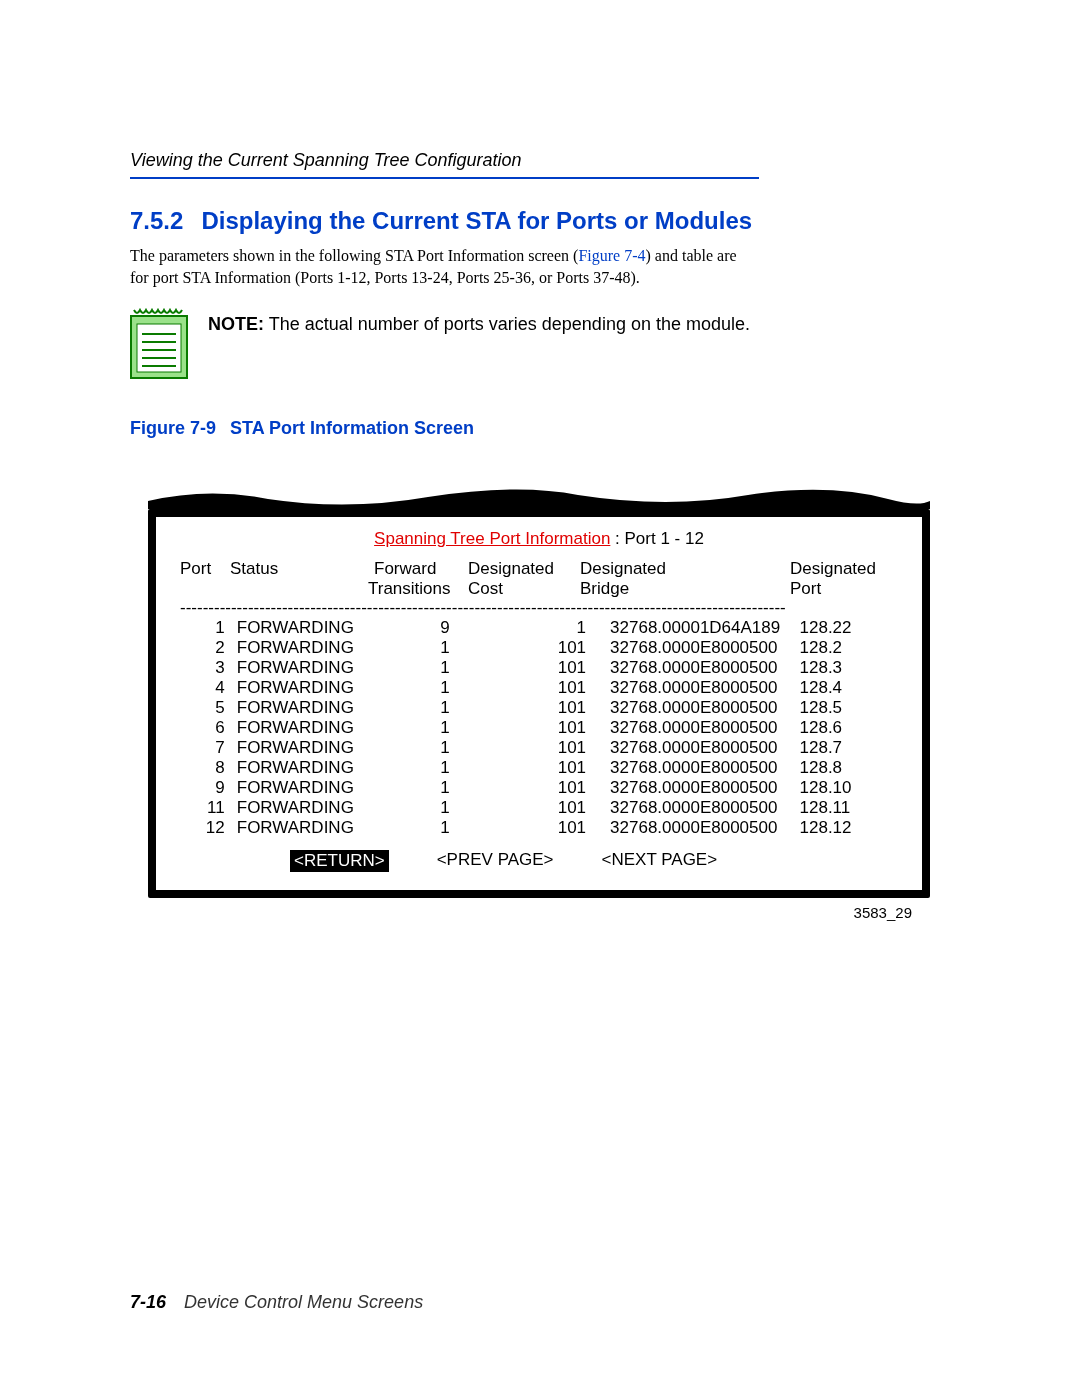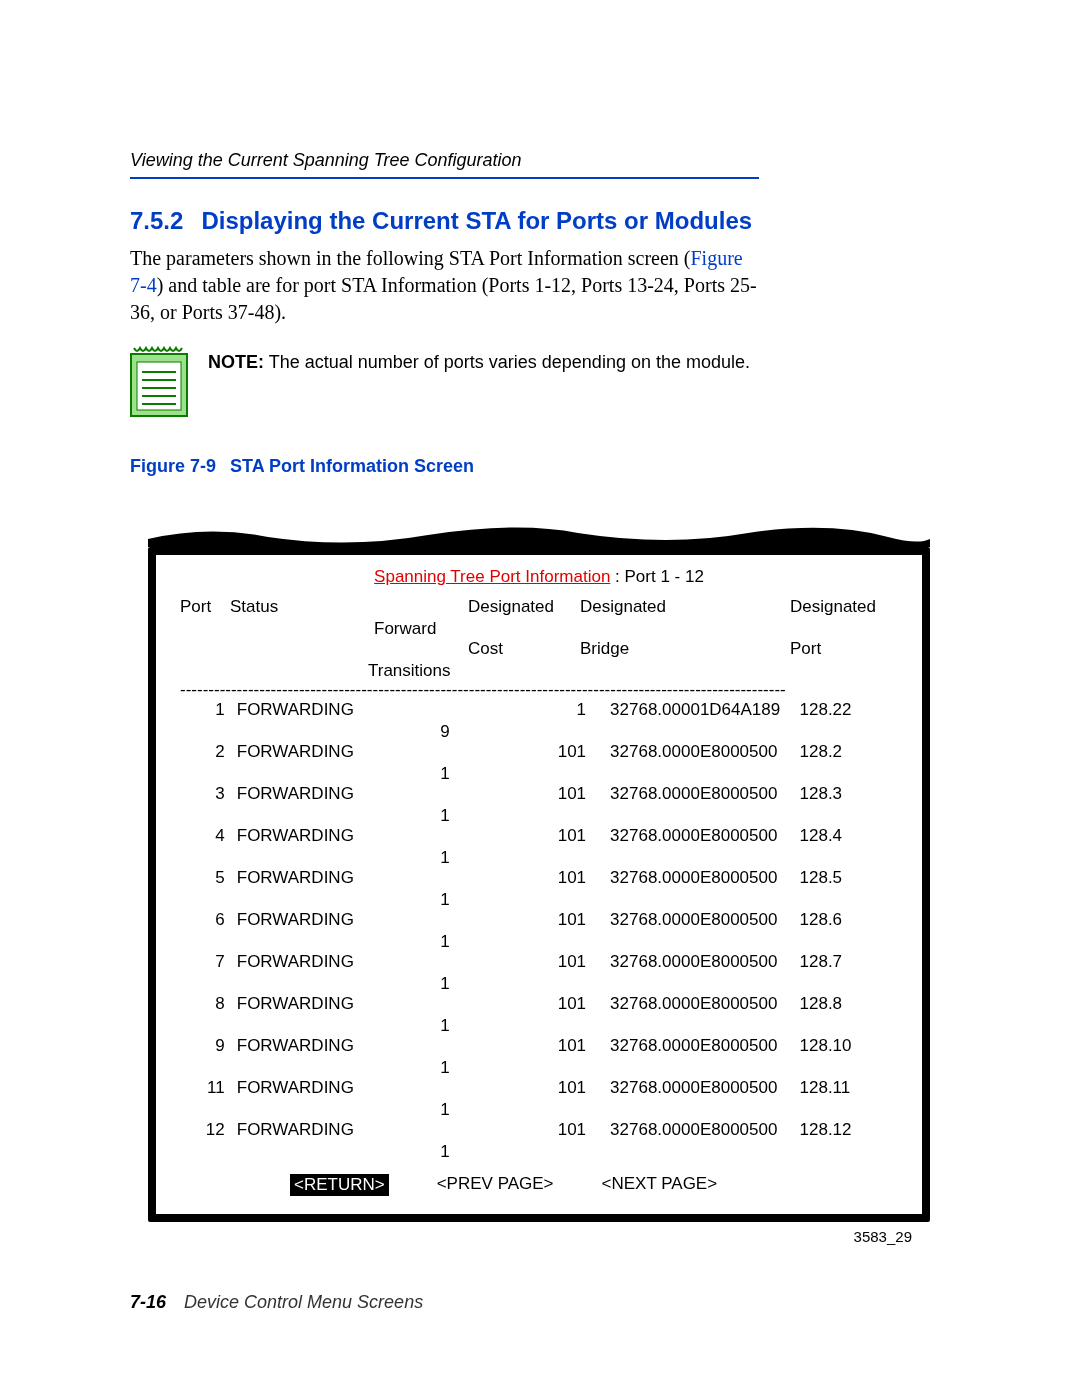--- a/index.html
+++ b/index.html
@@ -31,21 +31,21 @@
   }
   .h-sec {
     font-family: Arial, Helvetica, sans-serif;
     font-weight: bold;
     color: #003ec6;
     font-size: 24px;
     margin: 0 0 10px 0;
   }
   .h-sec .num { margin-right: 18px; }
   .body-p {
-    font-size: 20px;
+    font-size: 16px;
     line-height: 1.35;
     margin: 0 0 20px 0;
   }
   .link { color: #003ec6; }
   .note-block {
     display: flex;
     align-items: flex-start;
     gap: 20px;
     margin: 6px 0 34px 0;
   }
@@ -97,21 +97,21 @@
     color: #e00000;
     text-decoration: underline;
   }
   .thdr {
     display: flex;
     white-space: nowrap;
   }
   .thdr > div { box-sizing: border-box; }
   .c-port  { width: 50px;  text-align: left;  }
   .c-stat  { width: 138px; text-align: left;  }
-  .c-fwd   { width: 100px; text-align: left; margin-top: 22px; }
+  .c-fwd   { width: 100px; text-align: left; }
   .c-fwd.hdr-top { padding-left: 6px; }
   .c-cost  { width: 112px; text-align: left;  }
   .c-cost.num { text-align: right; padding-right: 24px; }
   .c-bridge{ width: 196px; text-align: left;  padding-left: 0; }
   .c-dport { width: 110px; text-align: left;   padding-left: 14px; }
   .row {
     display: flex;
     line-height: 1.18;
     white-space: nowrap;
   }

